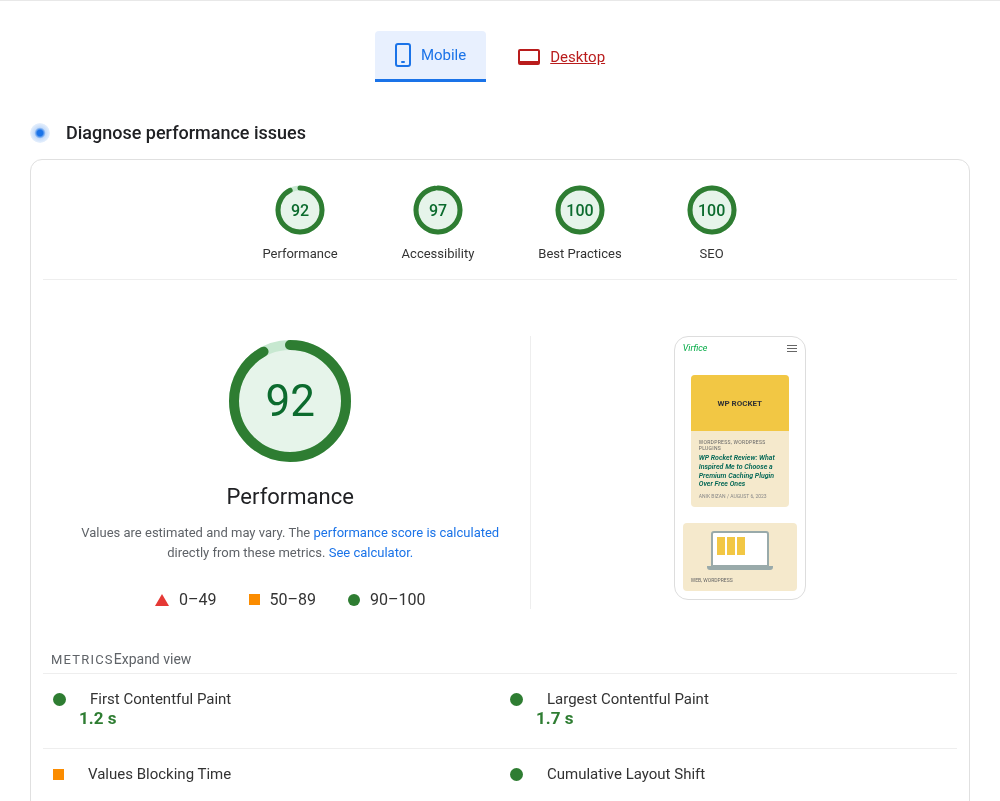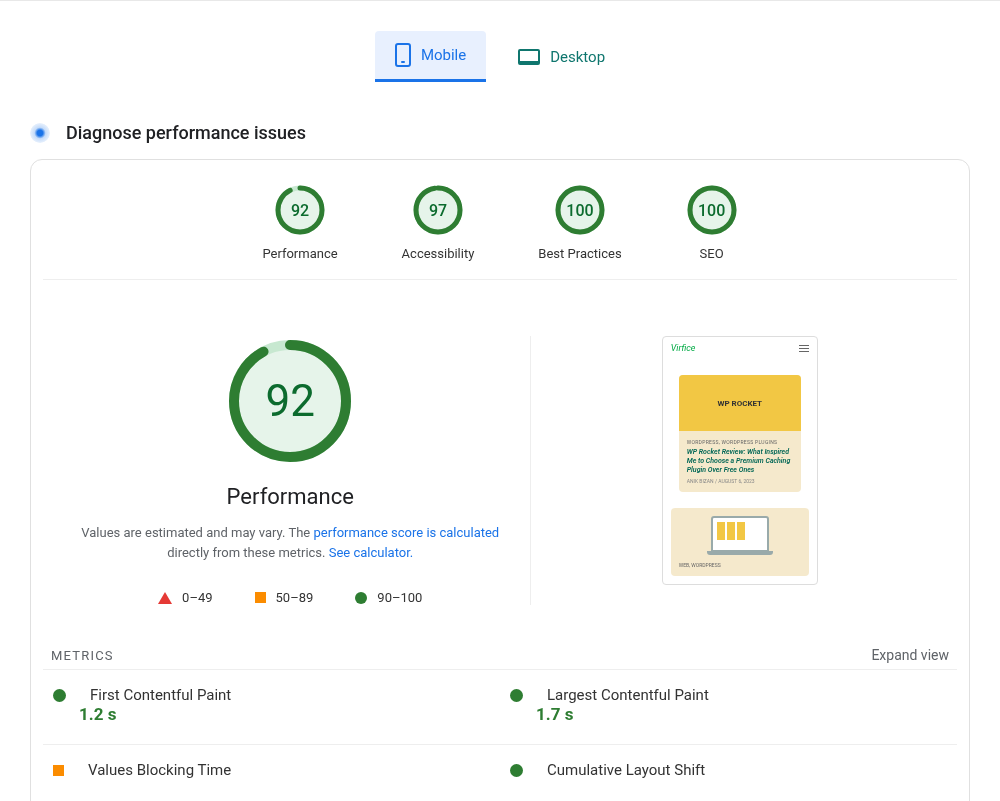--- a/index.html
+++ b/index.html
@@ -31,21 +31,22 @@
   cursor: pointer;
   font-size: 15px;
   border-radius: 4px 4px 0 0;
 }
 .device-tab.active {
   background: #e8f0fe;
   color: #1a73e8;
   border-bottom: 3px solid #1a73e8;
 }
 .device-tab.inactive {
-  color: #0f766e;
+  color: #b91c1c;
+  text-decoration: underline;
 }
 .icon-mobile { width:16px; height:24px; border:2px solid currentColor; border-radius:3px; position:relative; }
 .icon-mobile::after { content:''; position:absolute; bottom:2px; left:50%; transform:translateX(-50%); width:4px; height:2px; background: currentColor; border-radius:1px;}
 .icon-desktop { width:22px; height:16px; border:2px solid currentColor; border-bottom-width:4px; border-radius:2px; }
 .section-header {
   display: flex;
   align-items: center;
   gap: 16px;
   margin: 0 30px 16px 30px;
 }
@@ -82,49 +83,49 @@
 .big-row {
   display:flex; padding: 56px 20px 20px 20px;
 }
 .big-left { flex:1; text-align:center; border-right:1px solid #eee; padding:0 30px;}
 .big-gauge-wrap { position:relative; width:130px; height:130px; margin:0 auto;}
 .big-gauge-wrap svg { transform: rotate(-90deg);}
 .big-score { position:absolute; inset:0; display:flex; align-items:center; justify-content:center; font-size:44px; color:#0c6b2e; font-weight:400;}
 .big-title { font-size:22px; margin-top:18px; font-weight:400;}
 .desc { font-size:13px; color:#5f6368; margin-top:14px; line-height:1.5;}
 .desc a { color:#1a73e8; text-decoration:none; cursor:pointer;}
-.legend-row { display:flex; justify-content:center; gap:42px; margin-top:28px; font-size:13px;}
+.legend-row { display:flex; justify-content:center; gap:32px; margin-top:28px; font-size:16px;}
 .legend-item { display:flex; align-items:center; gap:10px; color:#333;}
 .tri-red { width:0; height:0; border-left:7px solid transparent; border-right:7px solid transparent; border-bottom:12px solid #e53935;}
 .sq-orange { width:11px; height:11px; background:#fb8c00;}
 .circ-green { width:12px; height:12px; border-radius:50%; background:#2e7d32;}
 .big-right { flex:1; display:flex; justify-content:center; align-items:flex-start;}
 .phone-mock {
-  width:156px; border:1px solid #ddd; border-radius:4px; overflow:hidden;
+  width:132px; border:1px solid #ddd; border-radius:14px; overflow:hidden;
   background:#fff;
 }
 .phone-header { display:flex; justify-content:space-between; align-items:center; padding:6px 8px; font-size:9px; font-style:italic; color:#0a4; }
 .ham { display:flex; flex-direction:column; gap:2px;}
 .ham span{ width:10px; height:1px; background:#666;}
 .phone-card { background:#f5e9cc; margin:16px; border-radius:4px; overflow:hidden; }
 .phone-hero { background:#f2c744; height:56px; display:flex; align-items:center; justify-content:center; font-size:8px; font-weight:700; color:#333;}
 .phone-body { padding:8px; }
 .phone-tag { font-size:5px; color:#666; letter-spacing:0.3px;}
 .phone-post-title { font-size:7px; color:#065; font-weight:600; margin-top:3px; line-height:1.25;font-style:italic;}
 .phone-meta { font-size:5px; color:#888; margin-top:4px;}
 .phone-card2 { background:#f5e9cc; margin:0 8px 8px 8px; border-radius:4px; padding:8px; display:flex; flex-direction:column; align-items:center;}
 .laptop {
   width:58px; height:36px; border:2px solid #9aa; border-radius:3px 3px 0 0; position:relative; background:#fff;
 }
 .laptop::after { content:''; position:absolute; bottom:-5px; left:-6px; right:-6px; height:4px; background:#9aa; border-radius:0 0 3px 3px;}
 .lp-inner { margin:4px; display:flex; gap:2px;}
 .lp-col { width:8px; height:18px; background:#f2c744; }
 .phone-tag2 { font-size:5px; color:#666; margin-top:10px; align-self:flex-start;}
 .metrics-bar {
-  display:flex; justify-content:space-between; align-items:center;
+  display:flex; justify-content:flex-start; align-items:center;
   padding: 22px 20px 6px 20px;
   color:#5f6368;
 }
 .metrics-label { font-size:13px; letter-spacing:1.2px;}
 .expand { font-size:14px; color:#5f6368; cursor:pointer;}
 .metrics-grid { display:grid; grid-template-columns: 1fr 1fr; gap:0; padding: 0 12px;}
 .metric-cell { border-top:1px solid #eee; padding:16px 10px 20px 10px;}
 .metric-top { display:flex; align-items:center; gap:24px; font-size:15px; color:#333;}
 .metric-value { font-size:17px; margin-left:26px; font-weight:700;}
 .dot-green { width:13px; height:13px; border-radius:50%; background:#2e7d32;}

